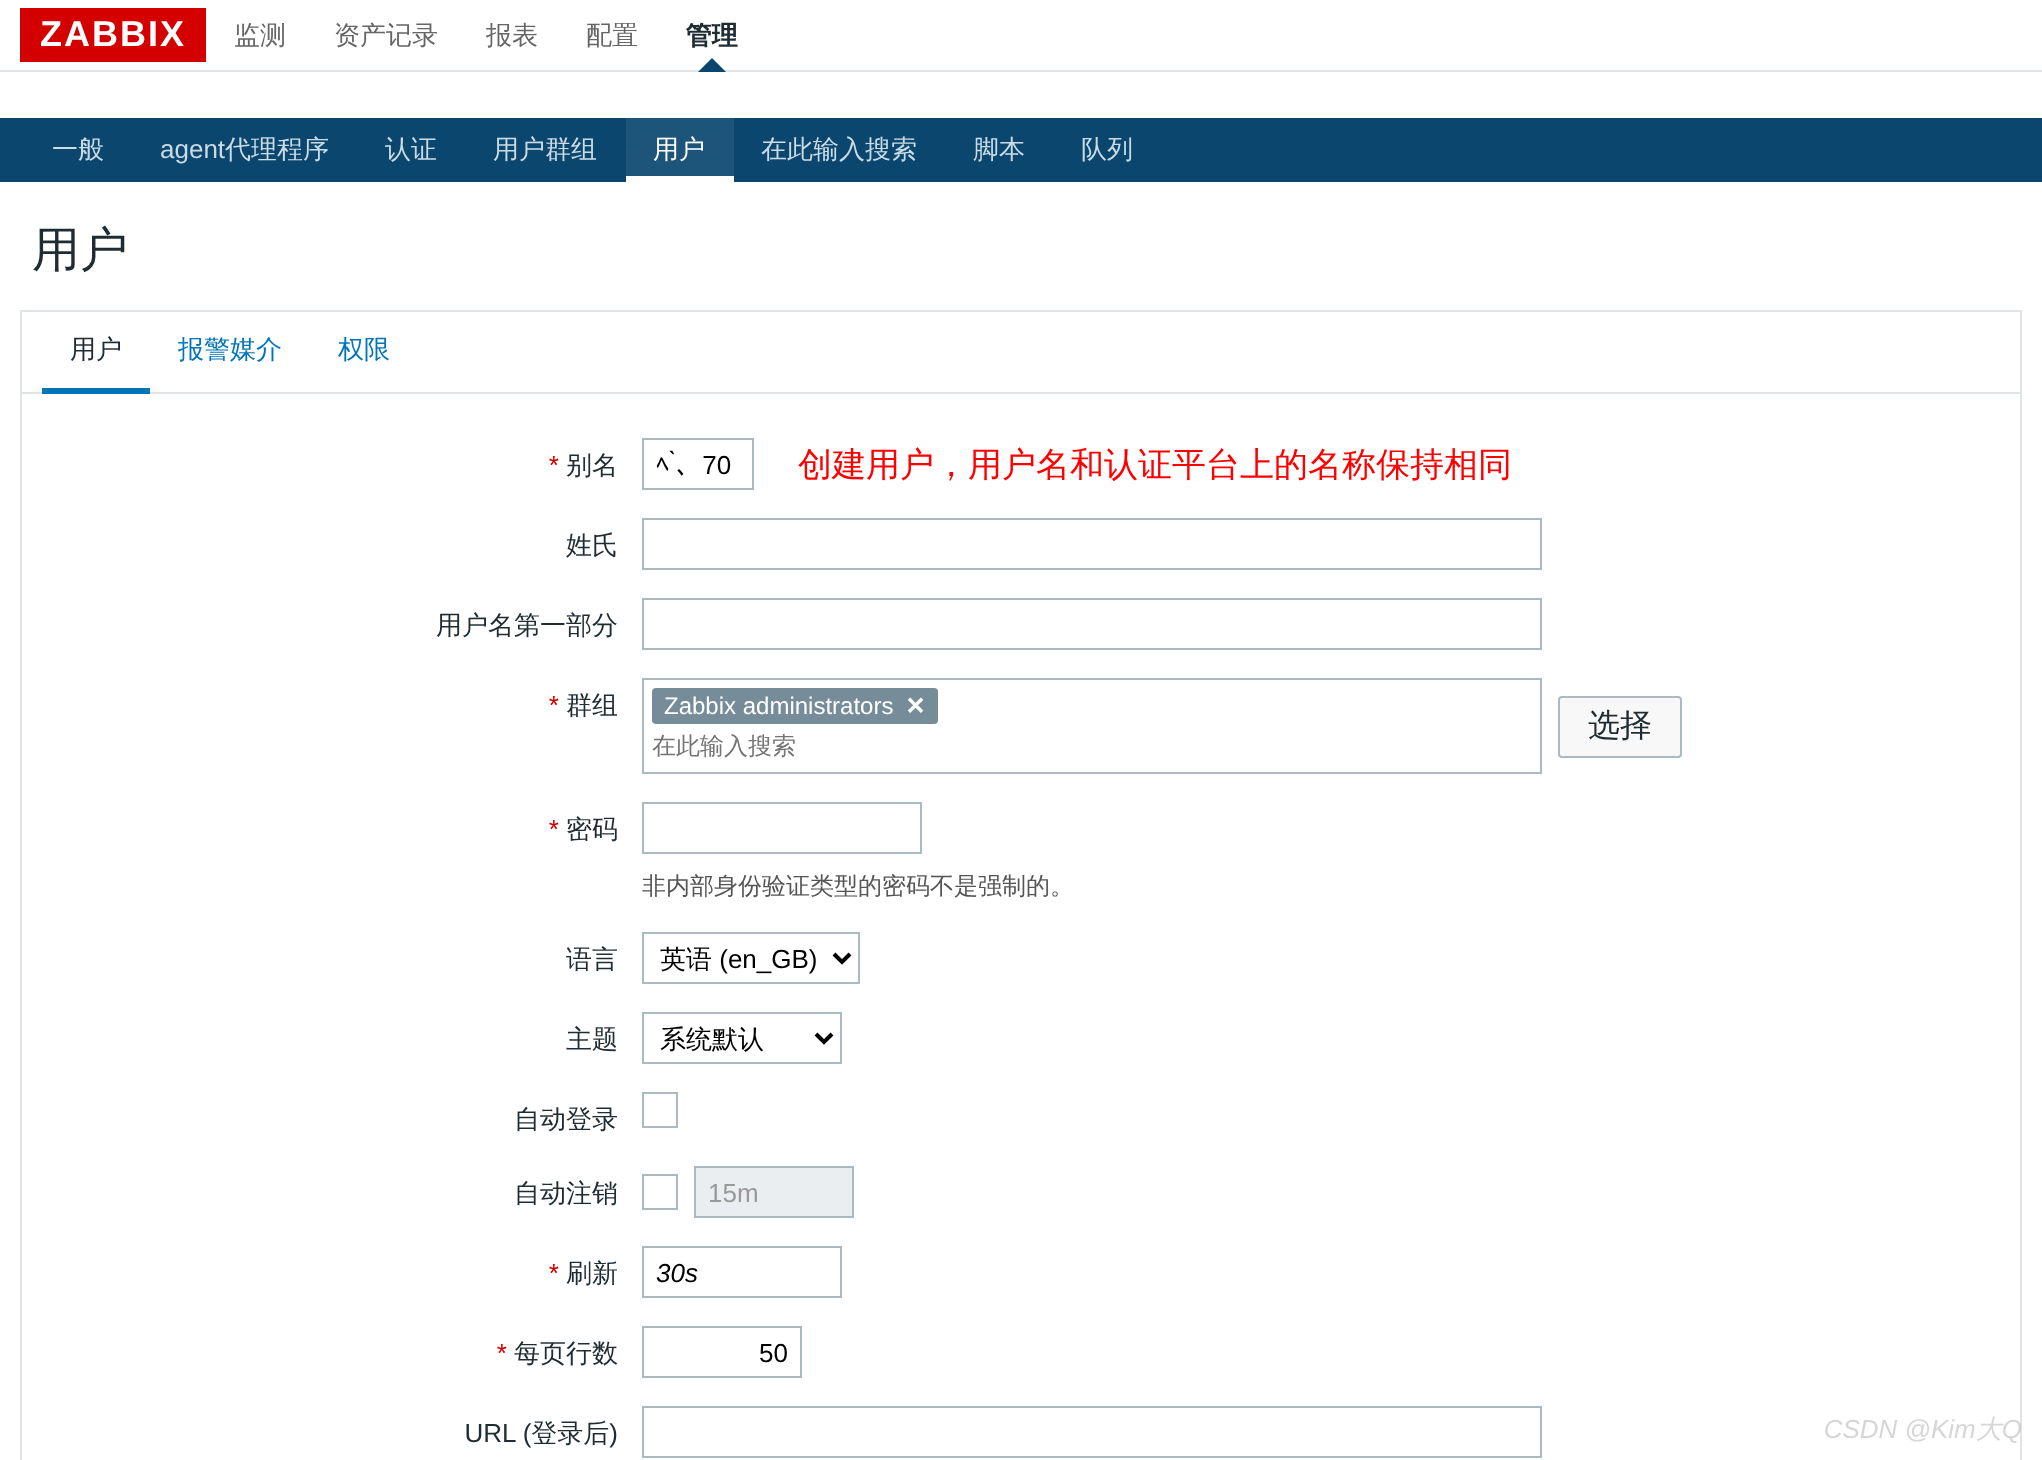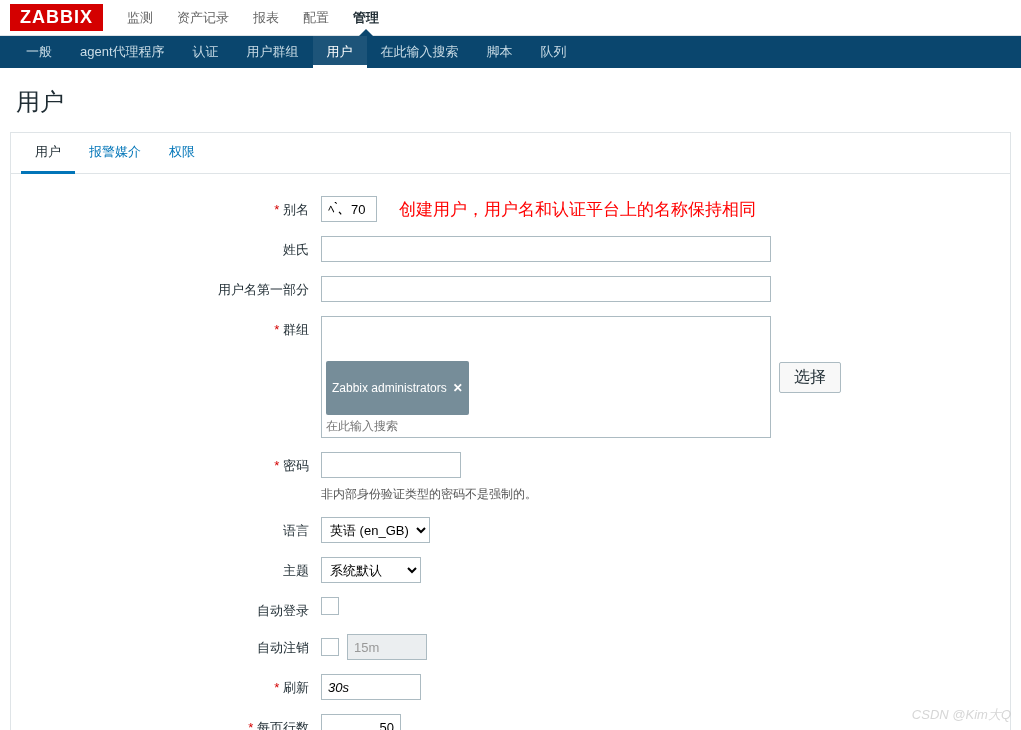--- a/index.html
+++ b/index.html
@@ -1,25 +1,25 @@
 <!DOCTYPE html>
 <html><head>
   <meta charset="utf-8">
   <style>
     * { box-sizing: border-box; margin: 0; padding: 0; }
     body { font-family: Arial, "Microsoft YaHei", sans-serif; font-size: 13px; color: #1f2c33; background: #fff; }
     
     .topbar { display: flex; align-items: center; height: 36px; background: #fff; border-bottom: 1px solid #dfe4e7; padding-left: 10px; }
-    .logo { background: #d40000; color: #fff; font-weight: bold; font-size: 18px; padding: 3px 10px; letter-spacing: 1px; margin-right: 12px; font-family: Arial; }
+    .logo { background: #d40000; color: #fff; font-weight: bold; font-size: 18px; padding: 3px 10px; letter-spacing: 1px; margin-right: 2px; font-family: Arial; }
     .topnav { display: flex; height: 100%; }
     .topnav-item { padding: 0 12px; color: #666; display: flex; align-items: center; cursor: pointer; position: relative; }
     .topnav-item.active { color: #1f2c33; font-weight: bold; }
     .topnav-item.active::after { content: ''; position: absolute; bottom: -1px; left: 50%; transform: translateX(-50%); width: 0; height: 0; border-left: 7px solid transparent; border-right: 7px solid transparent; border-bottom: 7px solid #0a466e; }
     
-    .subnav { background: #0a466e; height: 32px; display: flex; align-items: center; padding-left: 12px; }
+    .subnav { background: #0a466e; height: 32px; display: flex; align-items: center; padding-left: 12px; margin-top: 23px; }
     .subnav-item { color: #c9dce6; padding: 0 14px; height: 100%; display: flex; align-items: center; cursor: pointer; font-size: 13px; }
     .subnav-item.active { color: #fff; background: rgba(255,255,255,0.08); border-bottom: 3px solid #fff; padding-top: 3px; }
     
     .page { padding: 10px 10px 0 10px; }
     .page-title { font-size: 24px; color: #1f2c33; margin: 8px 0 14px 6px; font-weight: normal; }
     
     .panel { border: 1px solid #dfe4e7; background: #fff; padding: 0; }
     .tabs { display: flex; border-bottom: 1px solid #dfe4e7; padding: 0 10px; }
     .tab { padding: 10px 14px; color: #0275b8; cursor: pointer; font-size: 13px; border-bottom: 3px solid transparent; margin-bottom: -1px; }
     .tab.active { color: #1f2c33; border-bottom-color: #0275b8; }
@@ -33,21 +33,21 @@
     input[type=text], input[type=password] { border: 1px solid #acbbc2; padding: 4px 6px; font-size: 13px; height: 26px; }
     .w-lg { width: 450px; }
     .w-md { width: 140px; }
     .w-sm { width: 75px; }
     .w-xs { width: 80px; text-align: right; }
     input[disabled] { background: #ebeef0; color: #999; }
     
     select { border: 1px solid #acbbc2; padding: 3px 4px; font-size: 13px; height: 26px; background: #fff; }
     
     .multiselect { border: 1px solid #acbbc2; width: 450px; min-height: 48px; padding: 4px; }
-    .ms-tag { display: inline-block; background: #768d99; color: #fff; padding: 20px 6px; border-radius: 2px; font-size: 12px; margin-top: 40px; }
+    .ms-tag { display: inline-block; background: #768d99; color: #fff; padding: 2px 6px; border-radius: 2px; font-size: 12px; }
     .ms-tag .x { margin-left: 6px; cursor: pointer; font-weight: bold; }
     .ms-input { border: none; outline: none; width: 100%; margin-top: 4px; font-size: 12px; color: #a21caf; }
     
     .btn { border: 1px solid #acbbc2; background: #f8f8f8; padding: 4px 14px; font-size: 16px; cursor: pointer; border-radius: 2px; color: #1f2c33; }
     .btn-select { margin-left: 8px; }
     
     .checkbox { width: 18px; height: 18px; border: 1px solid #acbbc2; background: #fff; cursor: pointer; }
     
     .hint { color: #555; font-size: 12px; margin-left: 300px; padding-left: 0; margin-top: -6px; margin-bottom: 14px; }
     

